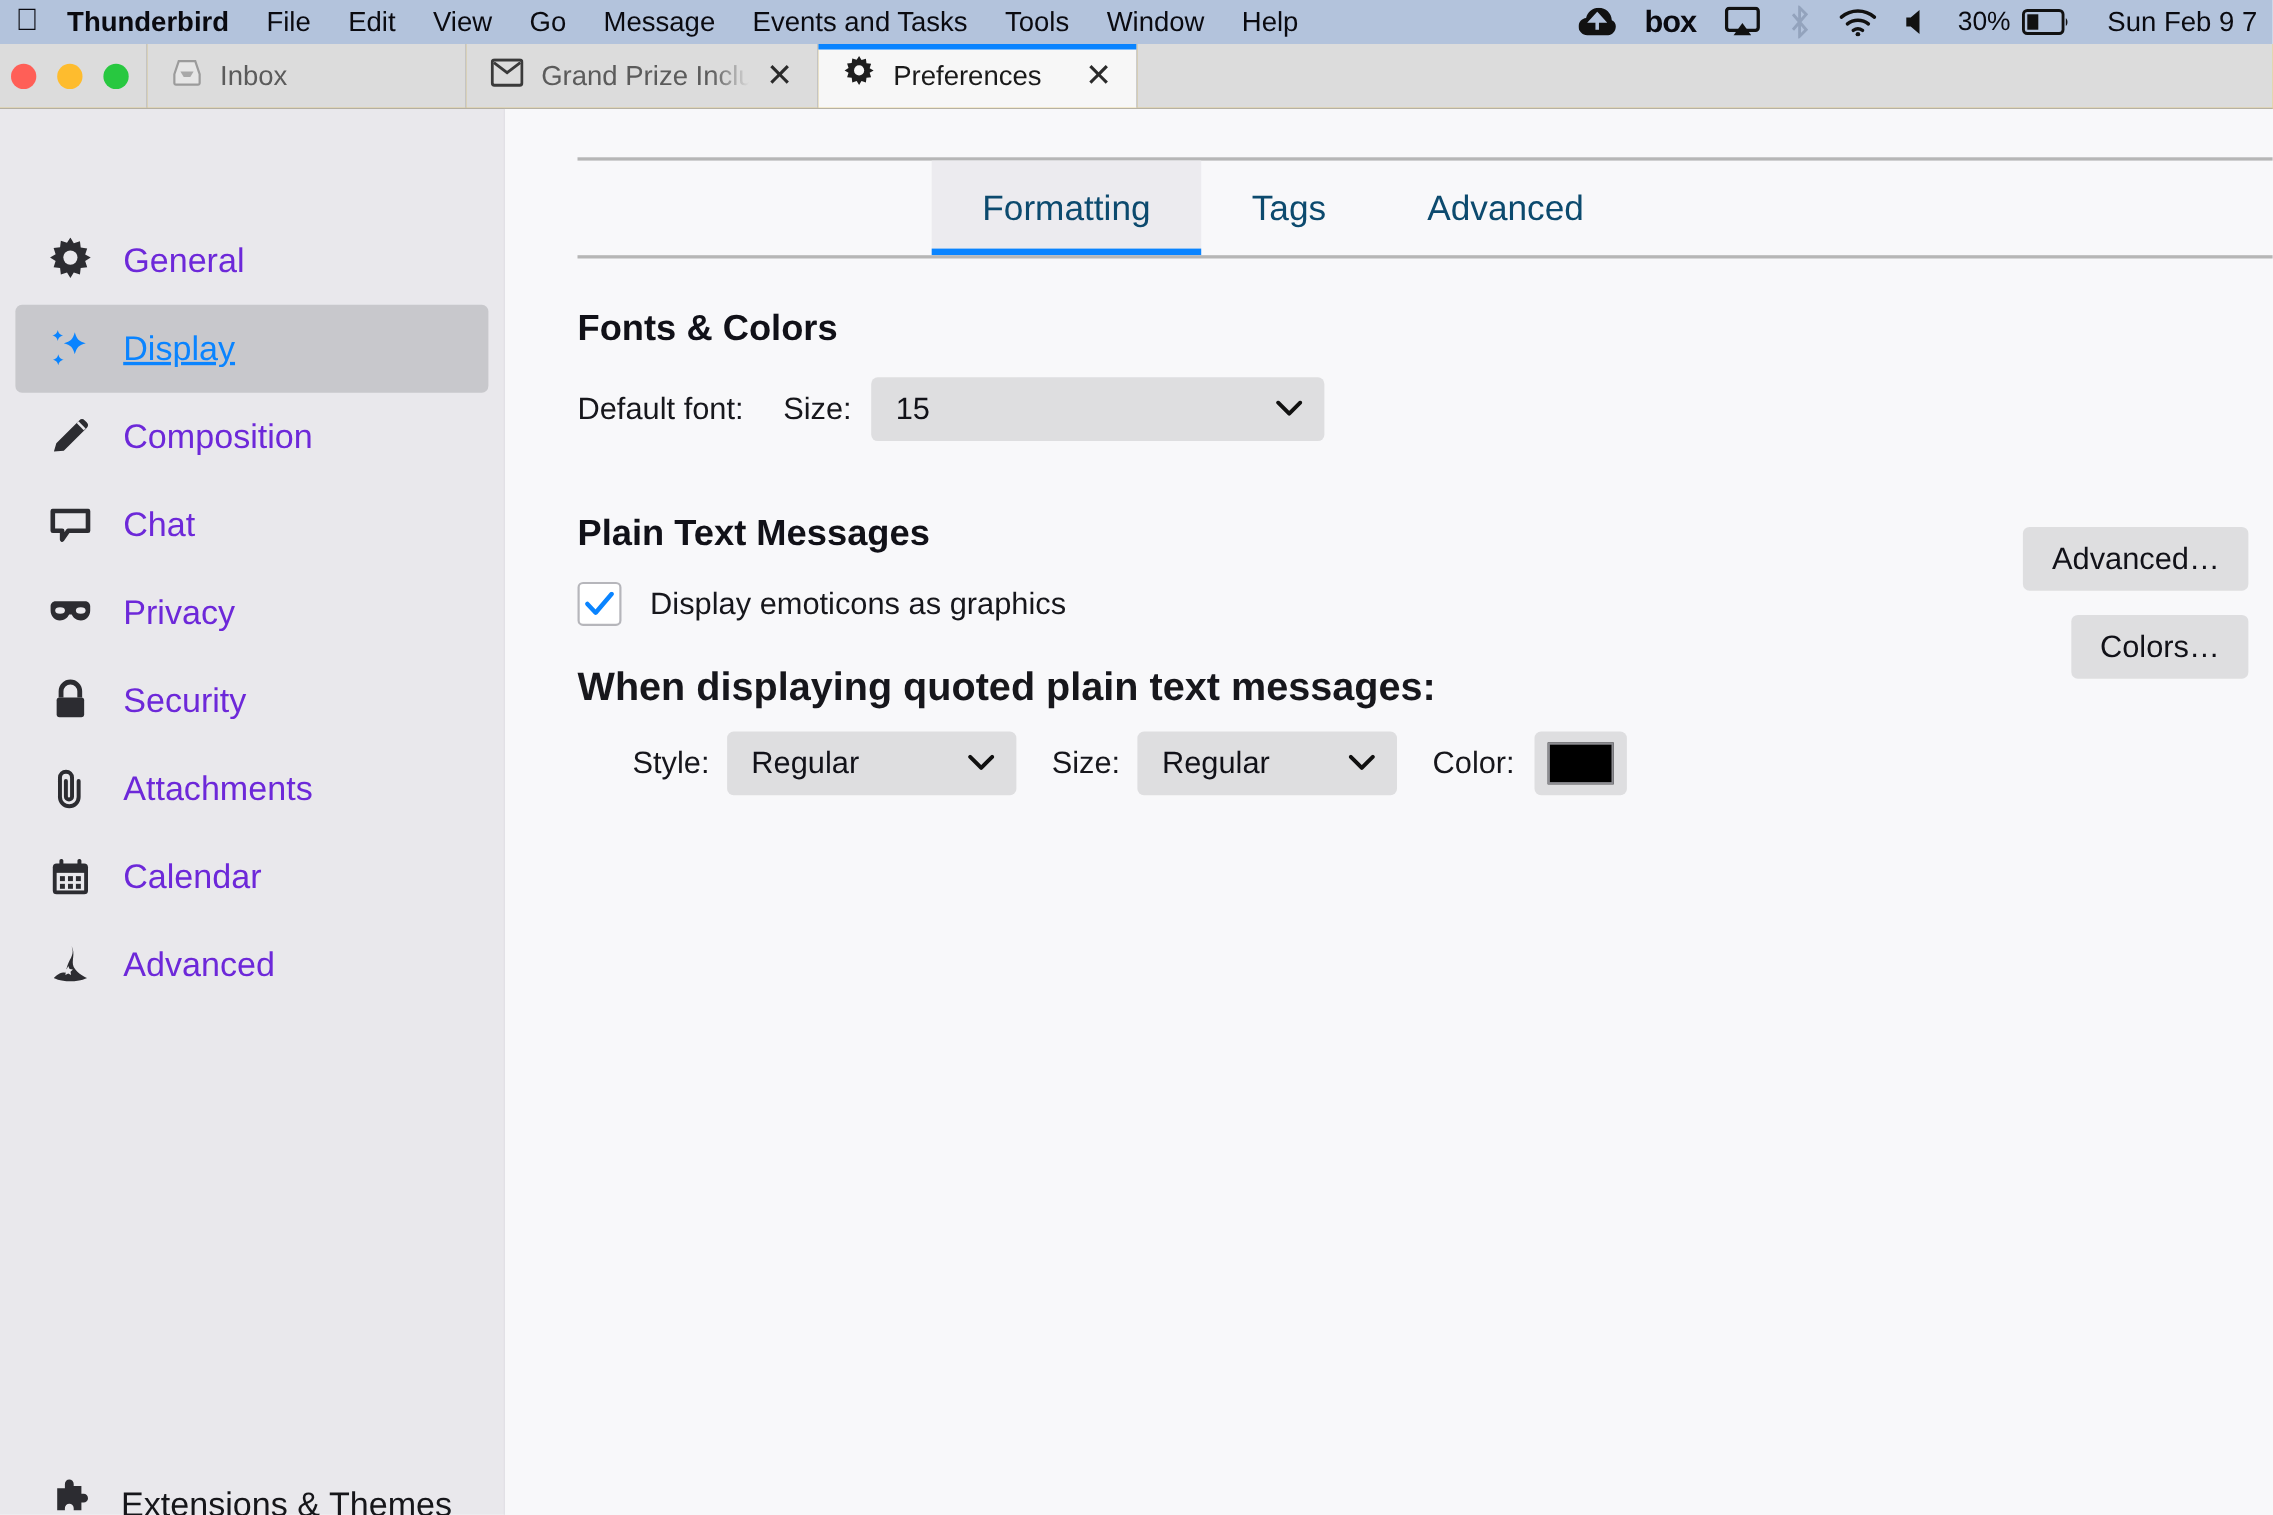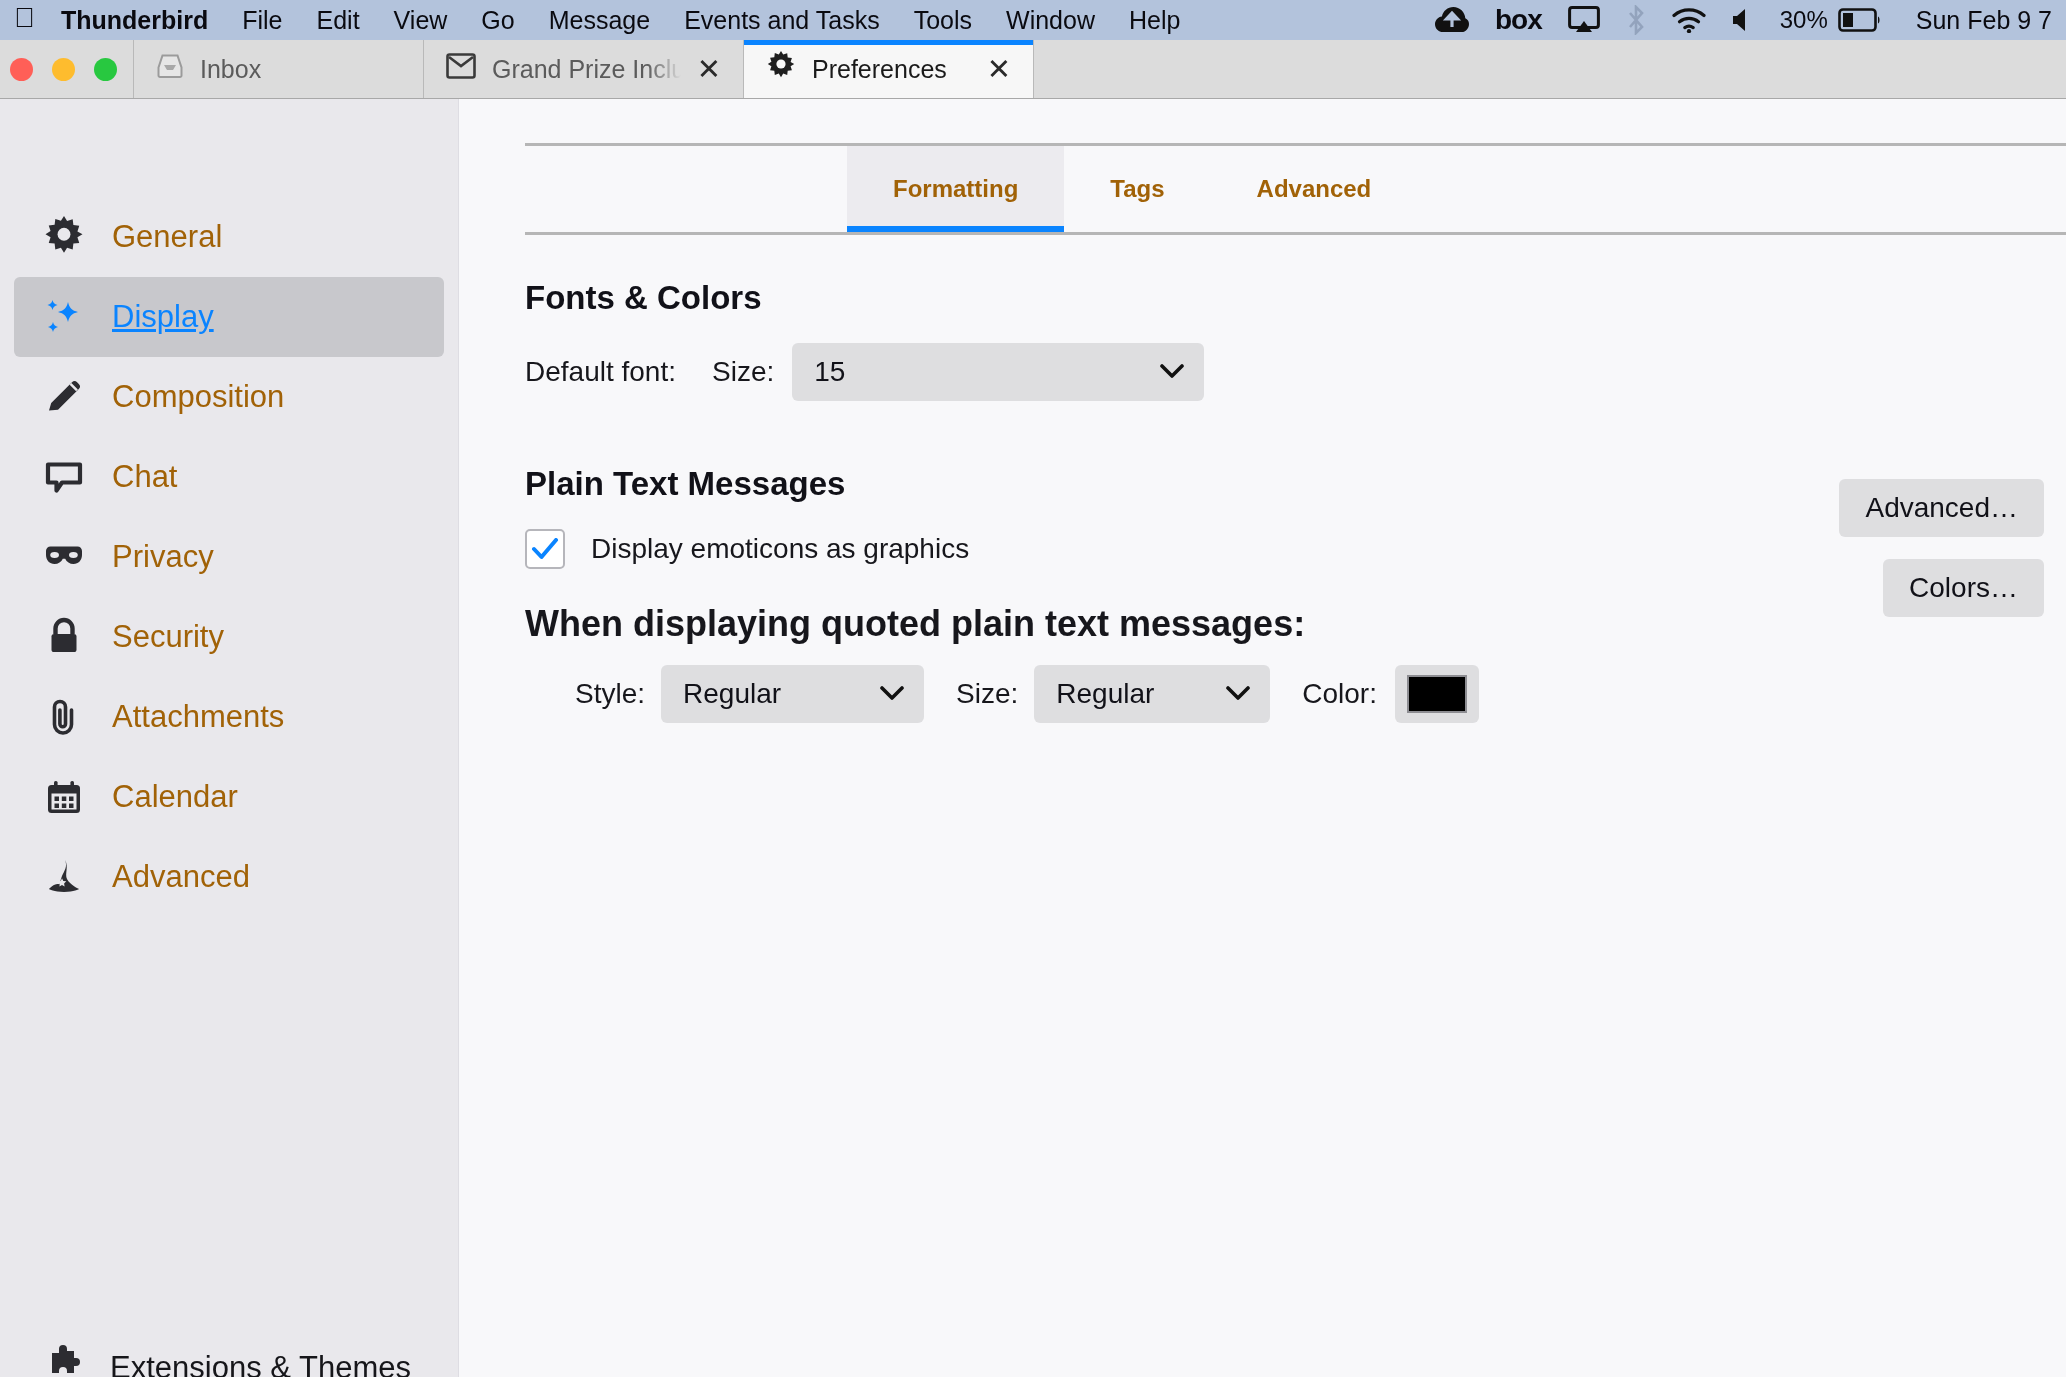--- a/index.html
+++ b/index.html
@@ -95,21 +95,21 @@
     width: 459px; background: #E9E8EC;
     border-right: 1px solid #DEDDE3;
     padding-top: 98px;
     position: relative;
   }
   .side-item {
     display: flex; align-items: center;
     height: 80px; margin: 0 14px;
     padding-left: 28px; gap: 26px;
     border-radius: 6px;
-    font-size: 31px; color: #a16207;
+    font-size: 31px; color: #6d28d9;
   }
   .side-item.selected { background: #C8C8CC; color: #0A84FF; text-decoration: underline; }
   .side-item .ic { width: 44px; height: 44px; display: flex; align-items: center; justify-content: center; flex: 0 0 44px; }
   .side-item .ic svg { display: block; }
   .side-bottom {
     position: absolute; left: 0; bottom: -26px;
     width: 459px;
     display: flex; align-items: center;
     padding-left: 42px; gap: 26px;
     font-size: 31px; color: #16161A;
@@ -127,22 +127,22 @@
   .tabs-rule {
     position: absolute; top: 0; left: 0; right: 0;
     height: 3px; background: #B6B6B6;
   }
   .tabs-row {
     position: absolute; top: 3px; left: 322px;
     display: flex; align-items: stretch; height: 86px;
   }
   .ptab {
     display: flex; align-items: center; justify-content: center;
-    padding: 0 46px; font-size: 24px; color: #a16207;
-    position: relative; min-width: 120px; font-weight: bold;
+    padding: 0 46px; font-size: 32px; color: #0c4a6e;
+    position: relative; min-width: 120px;
   }
   .ptab.active { background: #ECEBEF; }
   .ptab.active::after {
     content: ""; position: absolute;
     left: 0; right: 0; bottom: 0; height: 6px;
     background: #0A84FF;
   }
   .tabs-underline {
     position: absolute; top: 89px; left: 0; right: 0;
     height: 3px; background: #B6B6B6;

